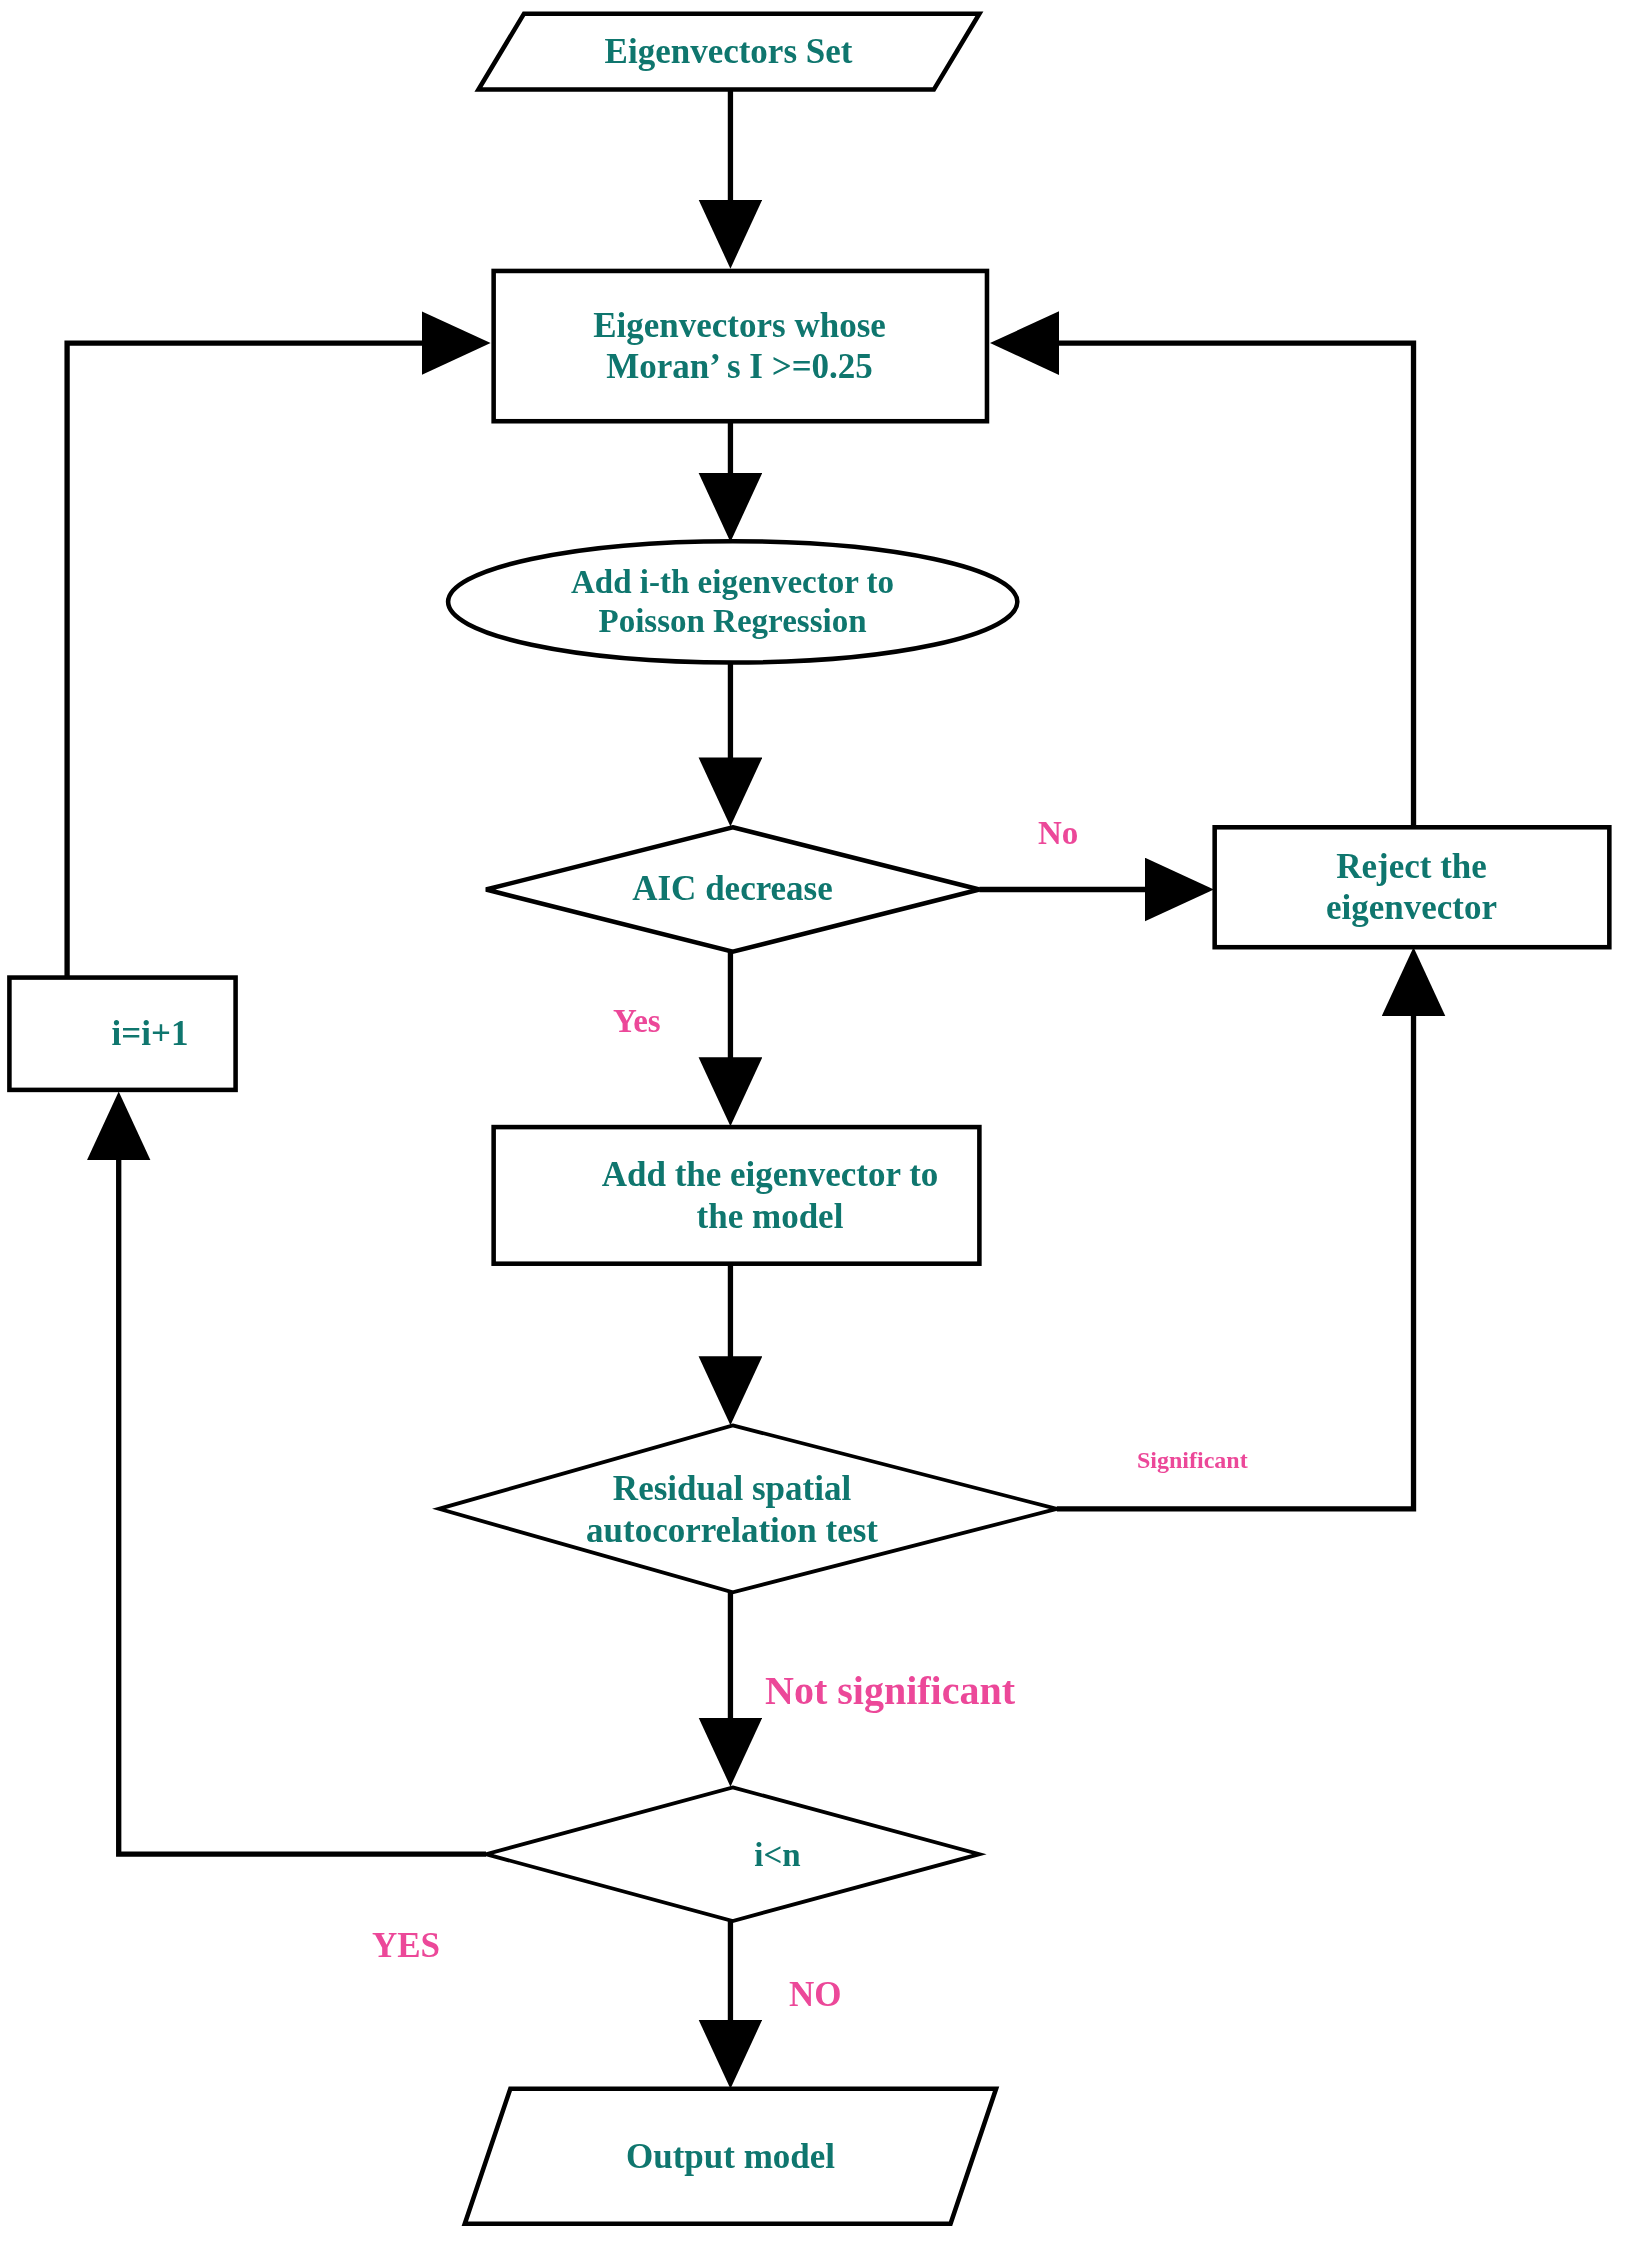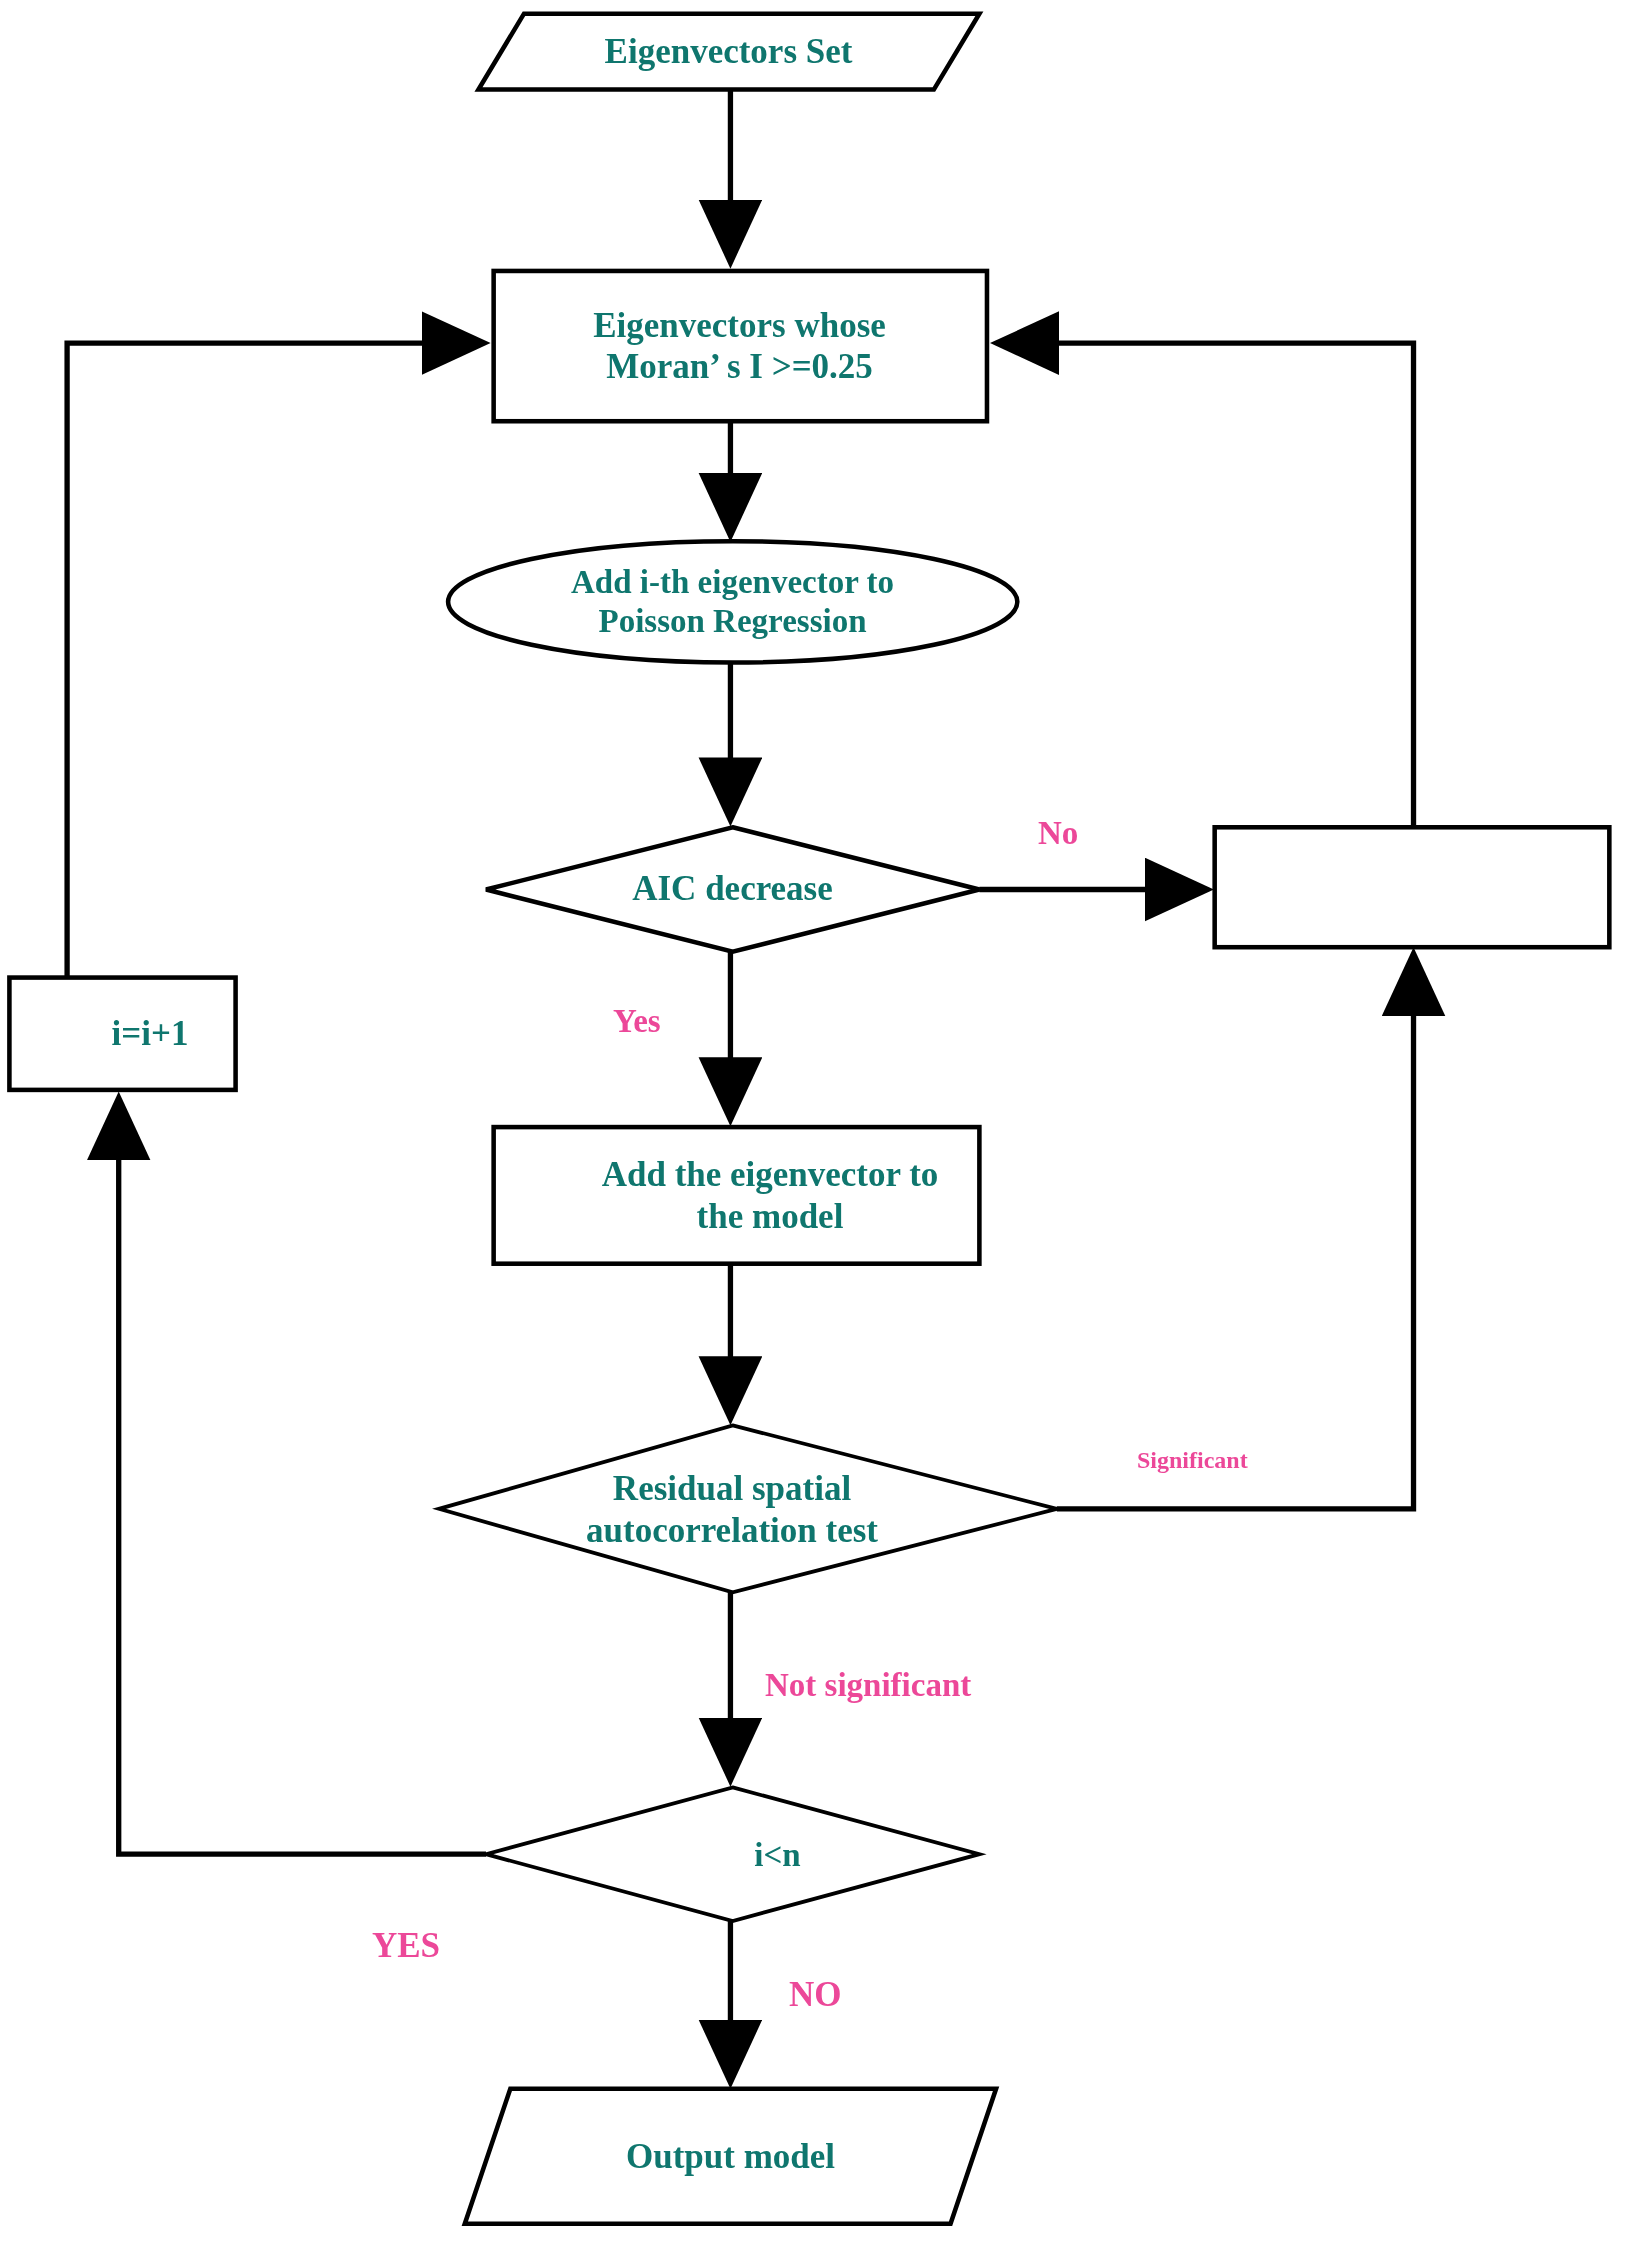--- a/index.html
+++ b/index.html
@@ -84,39 +84,41 @@
   <div class="node-text" style="left:478px;top:13.7px;width:501px;height:76px;font-size:35px;">Eigenvectors Set</div>
 
   <div class="node-text" style="left:493px;top:271px;width:493px;height:150px;font-size:35px;">Eigenvectors whose
 Moran’  s I &gt;=0.25</div>
 
   <div class="node-text" style="left:448px;top:541px;width:569px;height:121px;font-size:33px;">Add i-th eigenvector to
 Poisson Regression</div>
 
   <div class="node-text" style="left:486px;top:827px;width:493px;height:124px;font-size:35px;">AIC decrease</div>
 
+  <div class="node-text" style="left:1214px;top:827px;width:395px;height:120px;font-size:35px;">Reject the
+eigenvector</div>
 
   <div class="node-text" style="left:9px;top:978px;width:226px;height:112px;font-size:35px;padding-left:28px;">i=i+1</div>
 
   <div class="node-text" style="left:493px;top:1127px;width:486px;height:137px;font-size:35px;margin-left:34px;">Add the eigenvector to
 the model</div>
 
   <div class="node-text" style="left:455px;top:1441px;width:554px;height:137px;font-size:35px;">Residual spatial
 autocorrelation test</div>
 
   <div class="node-text" style="left:531px;top:1788px;width:493px;height:134px;font-size:33px;">i&lt;n</div>
 
   <div class="node-text" style="left:465px;top:2089px;width:531px;height:135px;font-size:35px;">Output model</div>
 
   <div class="edge-label" style="left:1038px;top:815px;font-size:33px;">No</div>
 
   <div class="edge-label" style="left:613px;top:1003px;font-size:33px;">Yes</div>
 
   <div class="edge-label" style="left:1137px;top:1447px;font-size:24px;">Significant</div>
 
-  <div class="edge-label" style="left:765px;top:1667px;font-size:33px;">Not significant</div>
+  <div class="edge-label" style="left:765px;top:1667px;font-size:40px;">Not significant</div>
 
   <div class="edge-label" style="left:372px;top:1926px;font-size:35px;">YES</div>
 
   <div class="edge-label" style="left:789px;top:1975px;font-size:35px;">NO</div>
 
 </div>
 
 
 </body></html>

